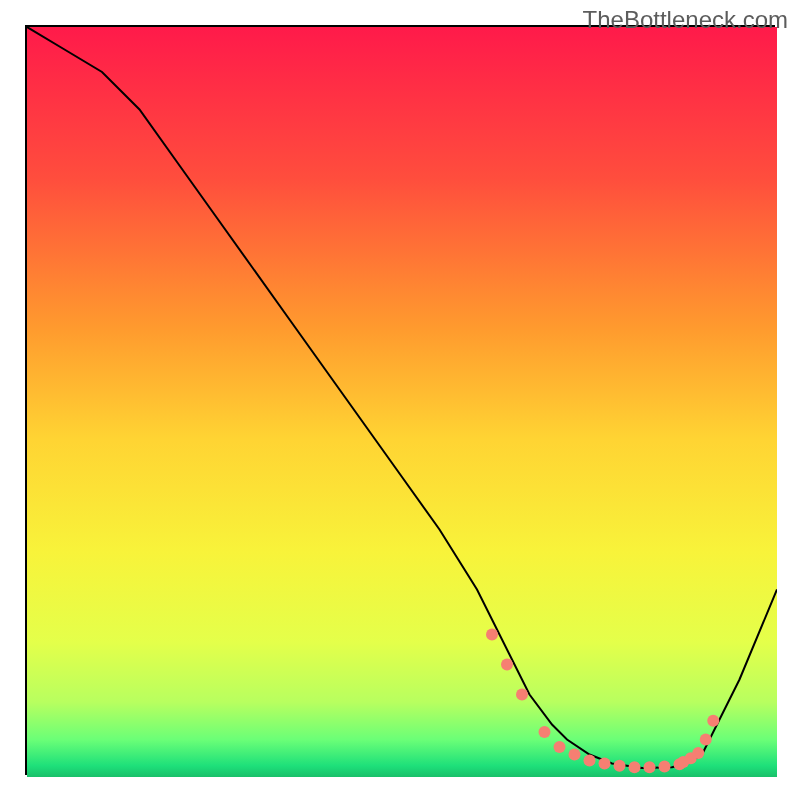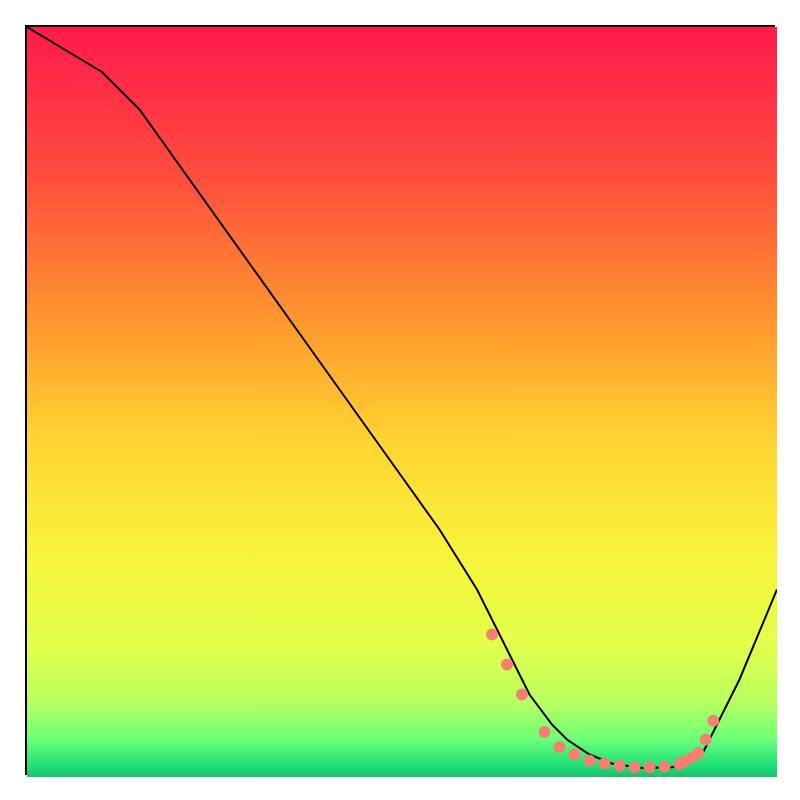--- a/index.html
+++ b/index.html
@@ -34,20 +34,21 @@
     height: 750px;
   }
   .dot {
     fill: #f67f72;
   }
 </style>
 </head>
 <body>
 
 <div class="chart-container">
+  <div class="watermark">TheBottleneck.com</div>
   <div class="plot-area">
     <svg class="curve-layer" viewBox="0 0 750 750" preserveAspectRatio="none">
       <defs>
         <linearGradient id="bg-grad" x1="0" y1="0" x2="0" y2="1">
             <stop offset="0%" stop-color="#ff1a4a"></stop>
             <stop offset="20%" stop-color="#ff4d3d"></stop>
             <stop offset="40%" stop-color="#ff9a2e"></stop>
             <stop offset="55.00000000000001%" stop-color="#ffd433"></stop>
             <stop offset="70%" stop-color="#f8f33a"></stop>
             <stop offset="82%" stop-color="#e4ff4a"></stop>

